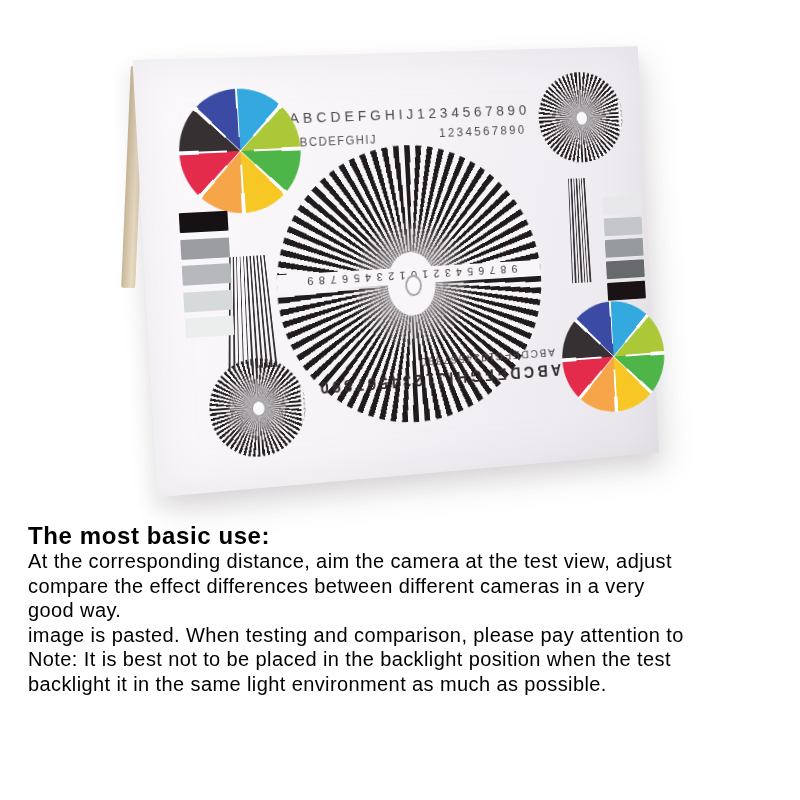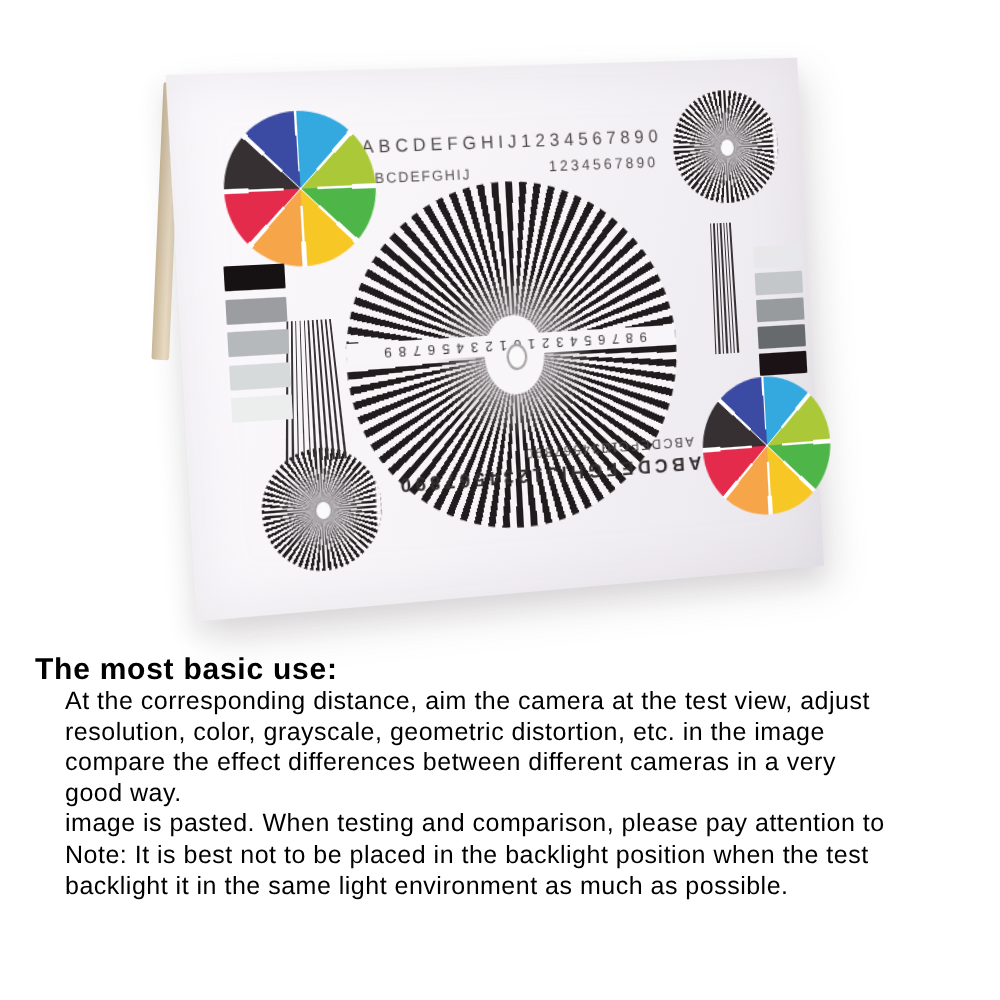--- a/index.html
+++ b/index.html
@@ -79,21 +79,21 @@
   
   .bottom-rot{left:158px;top:328px;width:282px;transform:rotate(180deg);}
   .bottom-rot .rl{position:static;display:block;font-size:16px;letter-spacing:3.8px;color:#332d2f;font-weight:600;white-space:nowrap;}
   .bottom-rot .rs{position:static;display:flex;margin-top:3px;font-size:11.5px;letter-spacing:2px;color:#4a4445;font-weight:500;}
   .bottom-rot .rs .a{margin-left:6px;}
   .bottom-rot .rs .b{margin-left:74px;}
 
   
   .instructions{position:absolute;left:28px;top:522px;width:762px;color:#000;}
   .instructions .head{font-size:24px;font-weight:700;letter-spacing:.6px;line-height:27px;}
-  .instructions .ln{font-size:20px;font-weight:400;letter-spacing:.4px;line-height:24.6px;white-space:nowrap;margin-left:24px;}
+  .instructions .ln{font-size:20px;font-weight:400;letter-spacing:.4px;line-height:24.6px;white-space:nowrap;}
 </style>
 </head>
 <body>
 
 <div class="stage">
   <div class="board-edge"></div>
 
   <div class="card">
     <div class="row-large-top">ABCDEFGHIJ1234567890</div>
     <div class="row-letters-top">ABCDEFGHIJ</div>
@@ -145,19 +145,18 @@
         <span class="a">ABCDEFGHIJ</span>
         <span class="b">1234567890</span>
       </span>
     </div>
   </div>
 </div>
 
 <div class="instructions">
   <div class="head">The most basic use:</div>
   <div class="ln">At the corresponding distance, aim the camera at the test view, adjust</div>
-  <div class="ln">resolution, color, grayscale, geometric distortion, etc. in the image</div>
   <div class="ln">compare the effect differences between different cameras in a very</div>
   <div class="ln">good way.</div>
   <div class="ln">image is pasted. When testing and comparison, please pay attention to</div>
   <div class="ln">Note: It is best not to be placed in the backlight position when the test</div>
   <div class="ln">backlight it in the same light environment as much as possible.</div>
 </div>
 
 </body></html>

